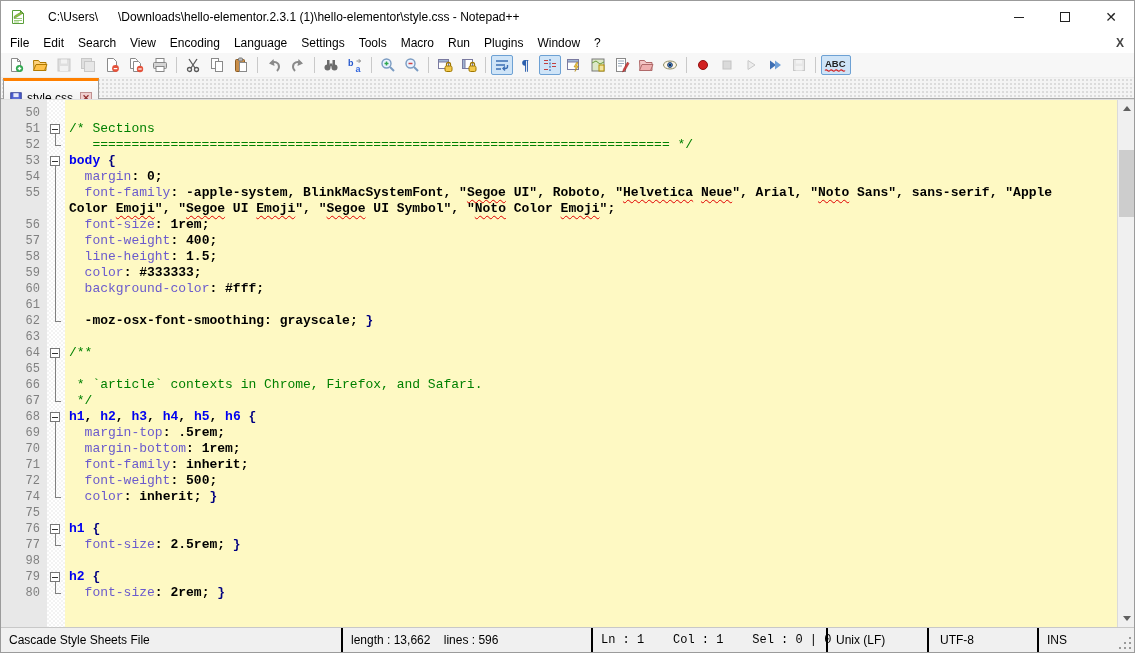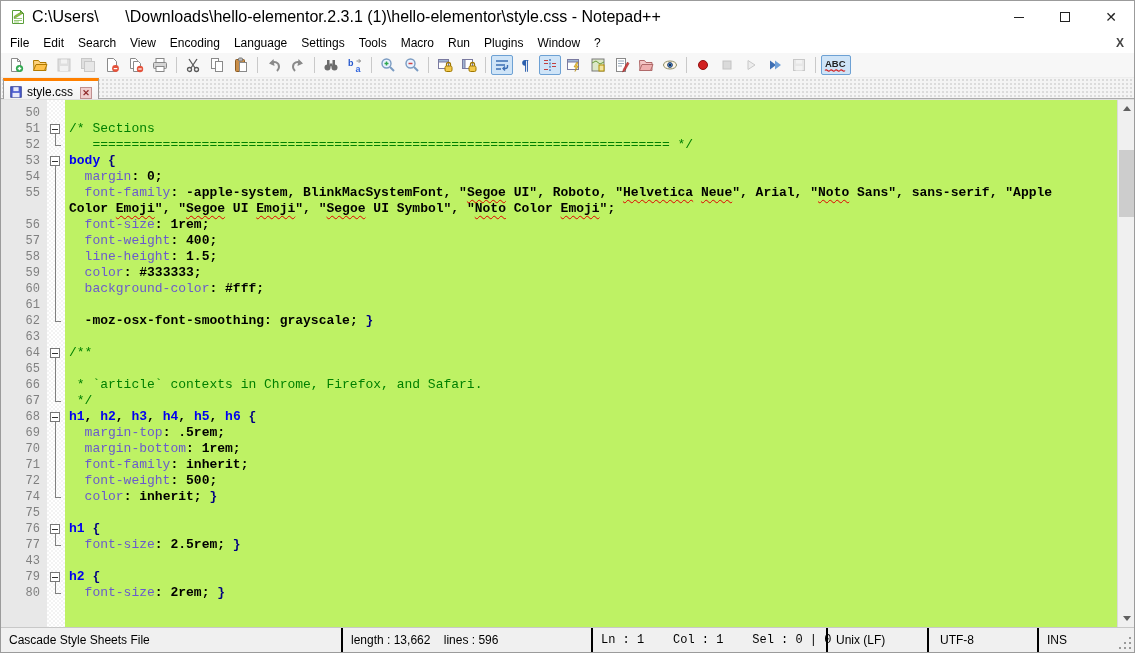--- a/index.html
+++ b/index.html
@@ -3,21 +3,21 @@
 <meta charset="utf-8">
 <style>
   html,body{margin:0;padding:0;background:#DADADA;}
   *{box-sizing:border-box;}
   .window{width:1135px;height:653px;border:1px solid #9B9B9B;background:#fff;
     display:flex;flex-direction:column;font-family:"Liberation Sans",sans-serif;overflow:hidden;}
 
   
   .titlebar{height:32px;display:flex;align-items:center;background:#FFFFFF;flex:none;}
   .appicon{width:16px;height:16px;margin:0 6px 0 9px;flex:none;}
-  .titletext{font-size:16px;color:#000;white-space:pre;flex:1;overflow:hidden;}
+  .titletext{font-size:12px;color:#000;white-space:pre;flex:1;overflow:hidden;margin-left:16px;}
   .winbtns{display:flex;height:32px;flex:none;}
   .wbtn{width:46px;height:32px;display:flex;align-items:center;justify-content:center;color:#222;font-size:12px;}
   .glyph-min{width:10px;height:1px;background:#222;display:inline-block;}
   .glyph-max{width:10px;height:10px;border:1px solid #222;display:inline-block;}
   .glyph-close{font-size:14px;line-height:14px;}
 
   
   .menubar{height:20px;display:flex;align-items:center;background:#fff;font-size:12px;flex:none;padding-left:2px;}
   .mitem{padding:2px 7px;color:#000;}
   .menu-close-x{margin-left:auto;padding:0 10px;color:#444;font-size:12px;font-weight:bold;}
@@ -28,29 +28,29 @@
   .tbtn svg{width:16px;height:16px;display:block;}
   .tbtn.wide{width:30px;}
   .tbtn.pressed{background:#CFE4F7;border-color:#6DA1D4;justify-content:center;}
   .tbtn.disabled{opacity:.5;filter:grayscale(100%);}
   .tsep{width:1px;height:16px;background:#C9C9C9;margin:0 4px;}
 
   
   .tabbar{height:21px;flex:none;display:flex;align-items:flex-end;background-color:#F4F4F4;
     background-image:radial-gradient(#DBDBDB .8px,transparent .8px);background-size:4px 4px;
     border-bottom:1px solid #ABABAB;}
-  .tab{height:21px;display:flex;align-items:flex-end;background:linear-gradient(#FDFDFD,#F2F2F2);
+  .tab{height:21px;display:flex;align-items:center;background:linear-gradient(#FDFDFD,#F2F2F2);
     border:1px solid #9B9B9B;border-bottom:none;border-top:3px solid var(--accent,#FF8000);
     padding:16px 6px 0 5px;margin-left:2px;font-size:12px;color:#000;position:relative;top:1px;margin-top:48px;}
   .tab .saveicon{width:14px;height:14px;margin-right:4px;}
   .tab .tabclose{margin-left:7px;width:12px;height:12px;display:flex;align-items:center;justify-content:center;
     background:#F0CFCF;border:1px solid #C09090;color:#8F2B2B;font-size:9px;font-weight:bold;line-height:1;}
 
   
-  .editor{flex:1;display:flex;background:#bef264;position:relative;overflow:hidden;border-top:1px solid #E0E0E0;}
+  .editor{flex:1;display:flex;background:#fef9c3;position:relative;overflow:hidden;border-top:1px solid #E0E0E0;}
   .codearea{flex:1;position:relative;overflow:hidden;}
   .codearea::before{content:"";position:absolute;left:0;top:0;bottom:0;width:46px;background:#E8E8E8;}
   .codearea::after{content:"";position:absolute;left:46px;top:0;bottom:0;width:18px;
     background:repeating-conic-gradient(#F3F3F3 0% 25%, #FFFFFF 0% 50%);background-size:4px 4px;}
   .lines{position:relative;z-index:1;padding-top:5px;}
   .row{display:flex;height:16px;line-height:16px;font-family:"Liberation Mono",monospace;font-size:13px;white-space:pre;}
   .gut{width:46px;flex:none;text-align:right;padding-right:7px;color:#808080;font-size:12px;}
   .fold{width:18px;flex:none;position:relative;}
   .f-line::before{content:"";position:absolute;left:8px;top:0;bottom:0;width:1px;background:#808080;}
   .f-end::before{content:"";position:absolute;left:8px;top:0;height:9px;width:1px;background:#808080;}
@@ -399,21 +399,21 @@
           <div class="row"><span class="gut">67</span><span class="fold f-end"></span><span class="ct"><span class="t-co"> */</span></span></div>
           <div class="row"><span class="gut">68</span><span class="fold f-start"><span class="fbox"></span></span><span class="ct"><span class="t-se">h1</span><span class="t-pu">, </span><span class="t-se">h2</span><span class="t-pu">, </span><span class="t-se">h3</span><span class="t-pu">, </span><span class="t-se">h4</span><span class="t-pu">, </span><span class="t-se">h5</span><span class="t-pu">, </span><span class="t-se">h6</span><span class="t-br"> {</span></span></div>
           <div class="row"><span class="gut">69</span><span class="fold f-line"></span><span class="ct"><span class="t-pl">  </span><span class="t-pr">margin-top</span><span class="t-pu">: </span><span class="t-va">.5rem</span><span class="t-pu">;</span></span></div>
           <div class="row"><span class="gut">70</span><span class="fold f-line"></span><span class="ct"><span class="t-pl">  </span><span class="t-pr">margin-bottom</span><span class="t-pu">: </span><span class="t-va">1rem</span><span class="t-pu">;</span></span></div>
           <div class="row"><span class="gut">71</span><span class="fold f-line"></span><span class="ct"><span class="t-pl">  </span><span class="t-pr">font-family</span><span class="t-pu">: </span><span class="t-va">inherit</span><span class="t-pu">;</span></span></div>
           <div class="row"><span class="gut">72</span><span class="fold f-line"></span><span class="ct"><span class="t-pl">  </span><span class="t-pr">font-weight</span><span class="t-pu">: </span><span class="t-va">500</span><span class="t-pu">;</span></span></div>
           <div class="row"><span class="gut">74</span><span class="fold f-end"></span><span class="ct"><span class="t-pl">  </span><span class="t-pr">color</span><span class="t-pu">: </span><span class="t-va">inherit</span><span class="t-pu">; </span><span class="t-br">}</span></span></div>
           <div class="row"><span class="gut">75</span><span class="fold f-none"></span><span class="ct"></span></div>
           <div class="row"><span class="gut">76</span><span class="fold f-start"><span class="fbox"></span></span><span class="ct"><span class="t-se">h1</span><span class="t-br"> {</span></span></div>
           <div class="row"><span class="gut">77</span><span class="fold f-end"></span><span class="ct"><span class="t-pl">  </span><span class="t-pr">font-size</span><span class="t-pu">: </span><span class="t-va">2.5rem</span><span class="t-pu">; </span><span class="t-br">}</span></span></div>
-          <div class="row"><span class="gut">43</span><span class="fold f-none"></span><span class="ct"></span></div>
+          <div class="row"><span class="gut">98</span><span class="fold f-none"></span><span class="ct"></span></div>
           <div class="row"><span class="gut">79</span><span class="fold f-start"><span class="fbox"></span></span><span class="ct"><span class="t-se">h2</span><span class="t-br"> {</span></span></div>
           <div class="row"><span class="gut">80</span><span class="fold f-end"></span><span class="ct"><span class="t-pl">  </span><span class="t-pr">font-size</span><span class="t-pu">: </span><span class="t-va">2rem</span><span class="t-pu">; </span><span class="t-br">}</span></span></div>
         </div>
     </div>
     <div class="vscroll">
       <span class="sarrow up">
           <span class="tri-up"></span>
         </span>
       <span class="sthumb"></span>
       <span class="sarrow down">

